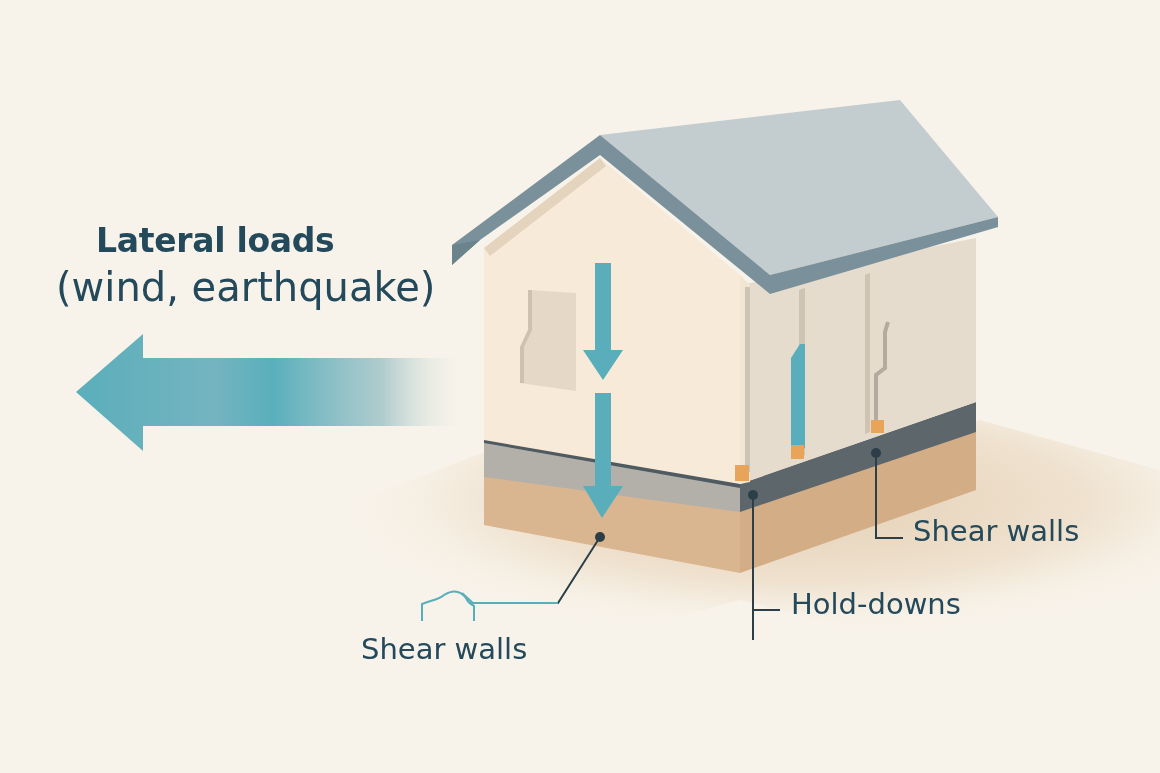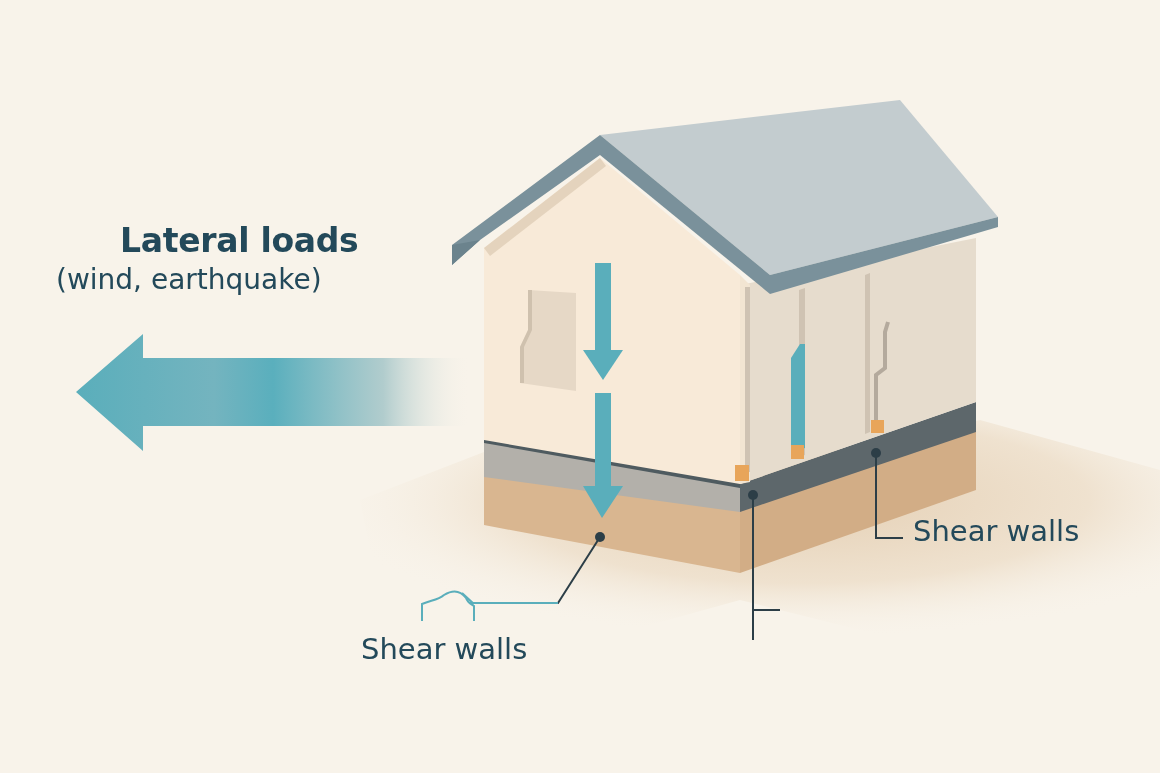--- a/index.html
+++ b/index.html
@@ -10,22 +10,22 @@
       position: relative;
     }
     #diagram { position: absolute; left: 0; top: 0; width: 1160px; height: 773px; }
     .label {
       position: absolute;
       color: #23495a;
       font-family: "DejaVu Sans", sans-serif;
       white-space: nowrap;
       line-height: 1.15;
     }
-    .title-main { left: 96px; top: 222px; font-size: 33px; font-weight: bold; letter-spacing: -0.3px; margin-left: 24px; }
-    .title-sub { left: 56px; top: 264px; font-size: 28px; }
+    .title-main { left: 96px; top: 222px; font-size: 33px; font-weight: bold; letter-spacing: -0.3px; }
+    .title-sub { left: 56px; top: 264px; font-size: 40px; }
     .lbl-left { left: 361px; top: 633px; font-size: 29px; }
     .lbl-right { left: 913px; top: 515px; font-size: 29px; }
     .lbl-hold { left: 791px; top: 588px; font-size: 29px; }
   </style>
 </head>
 <body>
 
 <svg id="diagram" viewBox="0 0 1160 773" xmlns="http://www.w3.org/2000/svg">
   <defs>
     <linearGradient id="arrowGrad" x1="0" y1="0" x2="1" y2="0">
@@ -120,13 +120,14 @@
     <line x1="753" y1="495" x2="753" y2="640" stroke="#2c3e47" stroke-width="2"></line>
     <line x1="753" y1="610" x2="780" y2="610" stroke="#2c3e47" stroke-width="2"></line>
   </g>
 </svg>
 
 <div class="label title-main">Lateral loads</div>
 <div class="label title-sub">(wind, earthquake)</div>
 <div class="label lbl-left">Shear walls</div>
 <div class="label lbl-right">Shear walls</div>
 <div class="label lbl-hold">
+  <div>Hold-downs</div>
 </div>
 
 </body></html>

